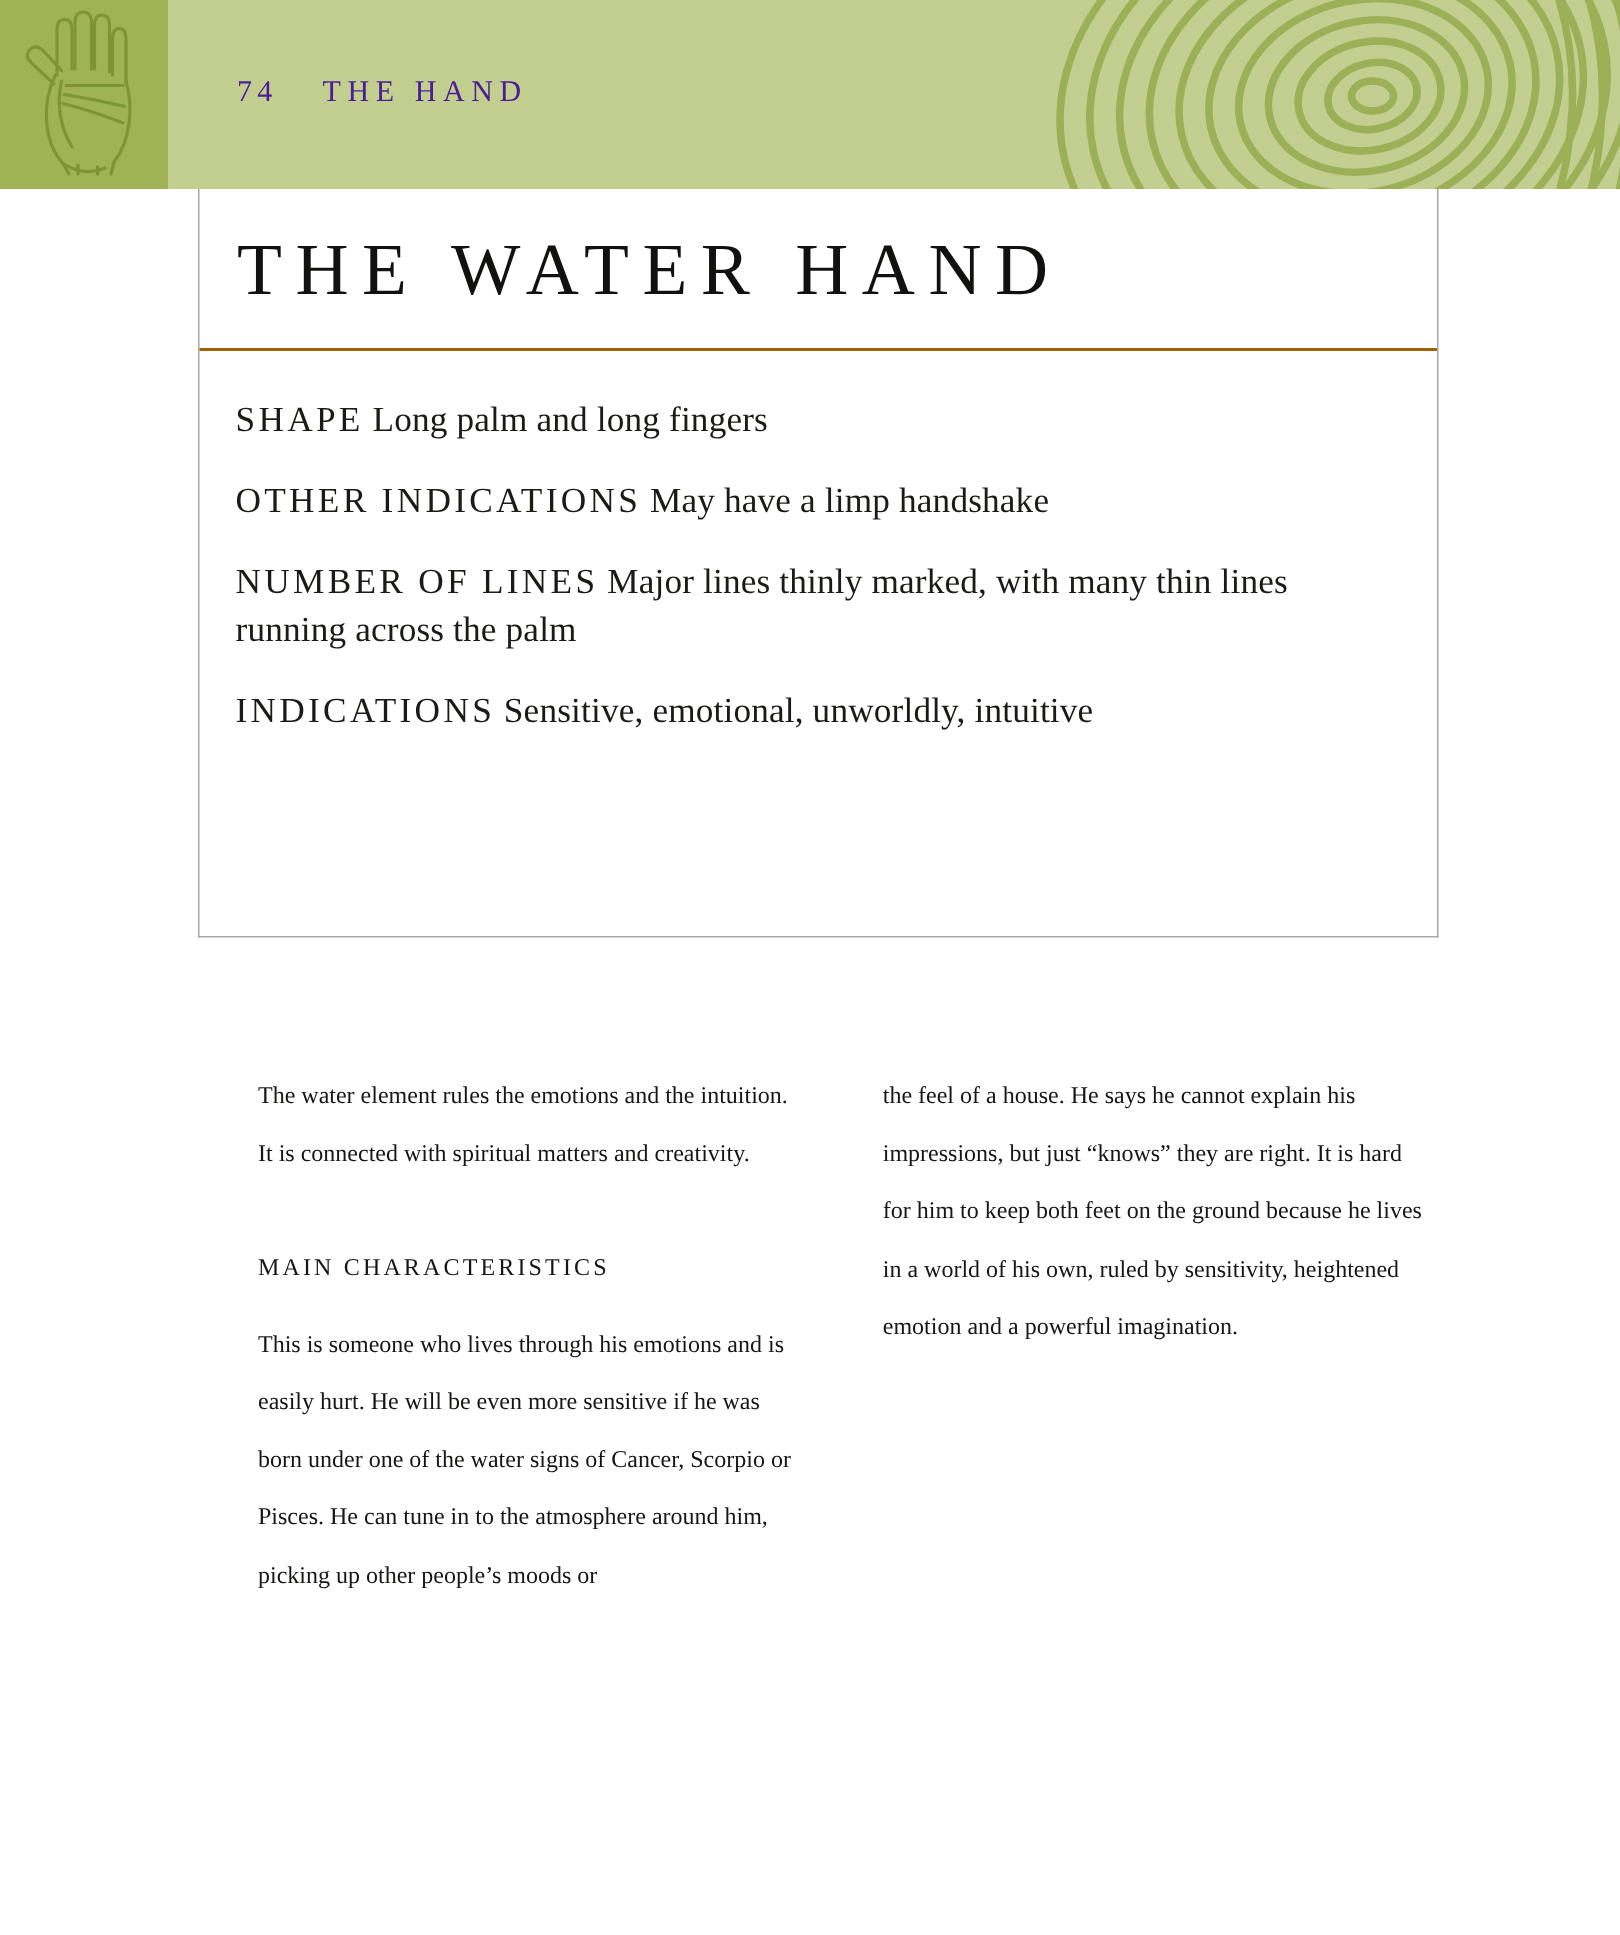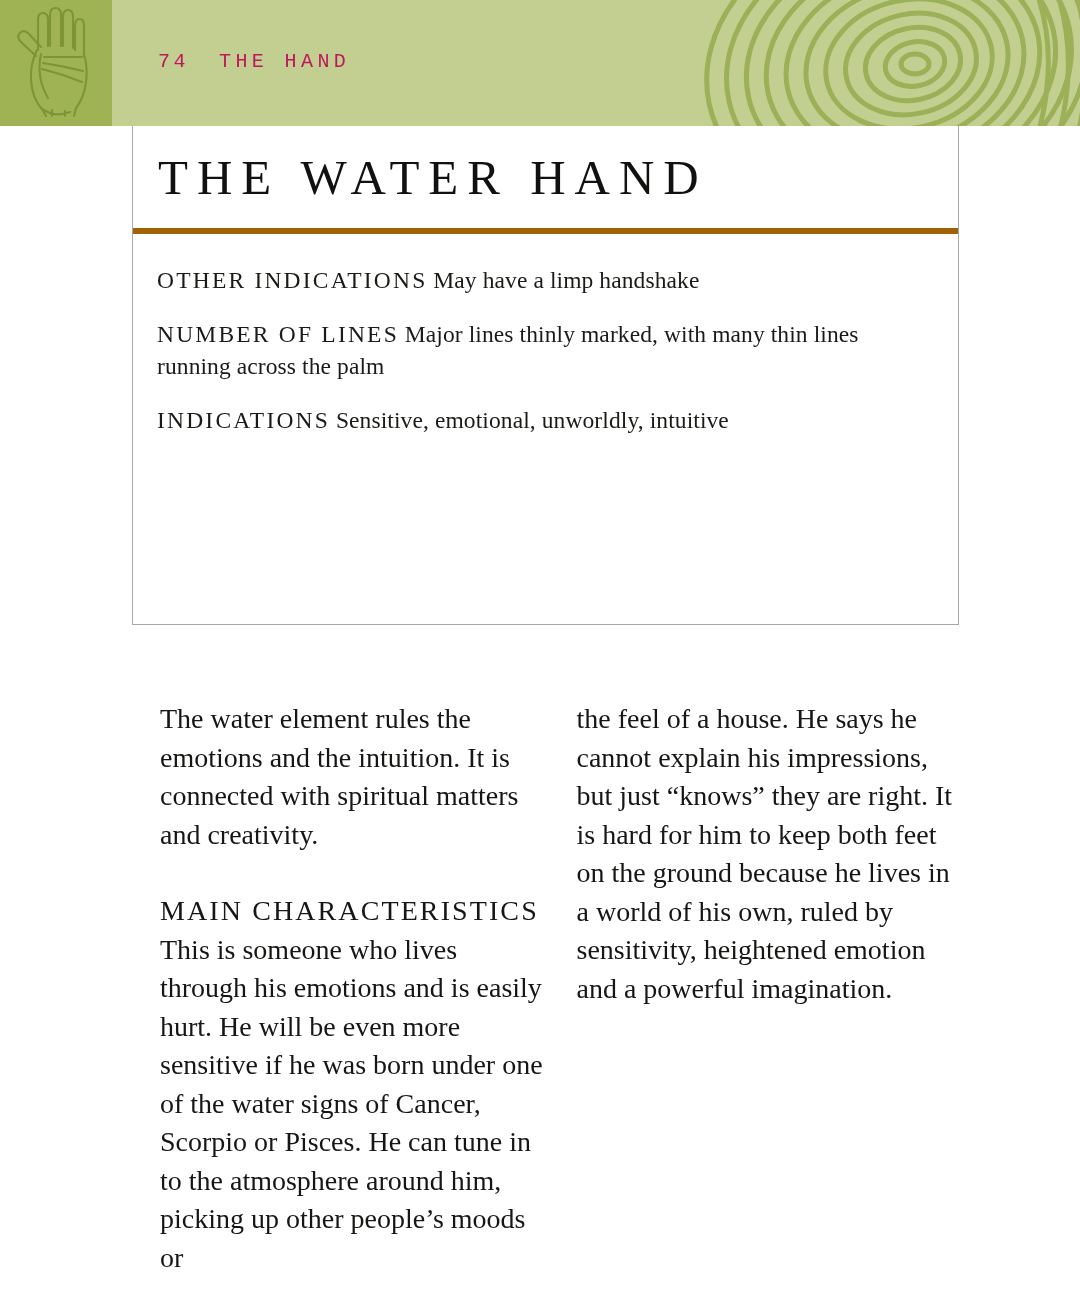--- a/index.html
+++ b/index.html
@@ -46,23 +46,22 @@
     position: absolute;
     left: 8px;
     top: 6px;
   }
   .running-head {
     position: absolute;
     left: 158px;
     top: 50px;
     font-size: 20px;
     letter-spacing: 4.4px;
-    color: #be185d;
+    color: #4c1d95;
     white-space: nowrap;
-    font-family: Liberation Mono, monospace;
   }
   .running-head .folio {
     letter-spacing: 3.5px;
   }
   .running-head .rh-gap {
     display: inline-block;
     width: 30px;
   }
 
   
@@ -72,21 +71,21 @@
     top: 126px;
     width: 827px;
     height: 499px;
     box-sizing: border-box;
     border: 1px solid #a8a8a8;
     border-top: none;
     background: #ffffff;
   }
   .spec-title-zone {
     height: 108px;
-    border-bottom: 6px solid #a16207;
+    border-bottom: 2px solid #a16207;
     box-sizing: border-box;
     display: flex;
     align-items: center;
   }
   .spec-title {
     font-size: 49px;
     letter-spacing: 9px;
     color: #111110;
     padding-left: 25px;
     white-space: nowrap;
@@ -116,22 +115,22 @@
     left: 160px;
     top: 700px;
     width: 800px;
     display: flex;
     gap: 33px;
   }
   .col {
     width: 385px;
   }
   .col p {
-    margin: 0;
-    font-size: 28px;
+    margin: 12px;
+    font-size: 16px;
     line-height: 38.5px;
     color: #161614;
     text-align: left;
   }
   .col p.gap-before {
     margin-top: 38px;
   }
   .col p.indented {
     text-indent: 30px;
   }
@@ -197,20 +196,24 @@
     <span class="folio">74</span><span class="rh-gap"></span><span>THE HAND</span>
   </div>
 </div>
 
 <div class="spec-box">
   <div class="spec-title-zone">
     <div class="spec-title">THE WATER HAND</div>
   </div>
   <div class="spec-list">
 
+    <div class="spec-row">
+      <span class="spec-label">SHAPE</span>
+      <span class="spec-value">Long palm and long fingers</span>
+    </div>
 
 
     <div class="spec-row">
       <span class="spec-label">OTHER INDICATIONS</span>
       <span class="spec-value">May have a limp handshake</span>
     </div>
 
     <div class="spec-row">
       <span class="spec-label">NUMBER OF LINES</span>
       <span class="spec-value">Major lines thinly marked, with many thin lines running across the palm</span>

